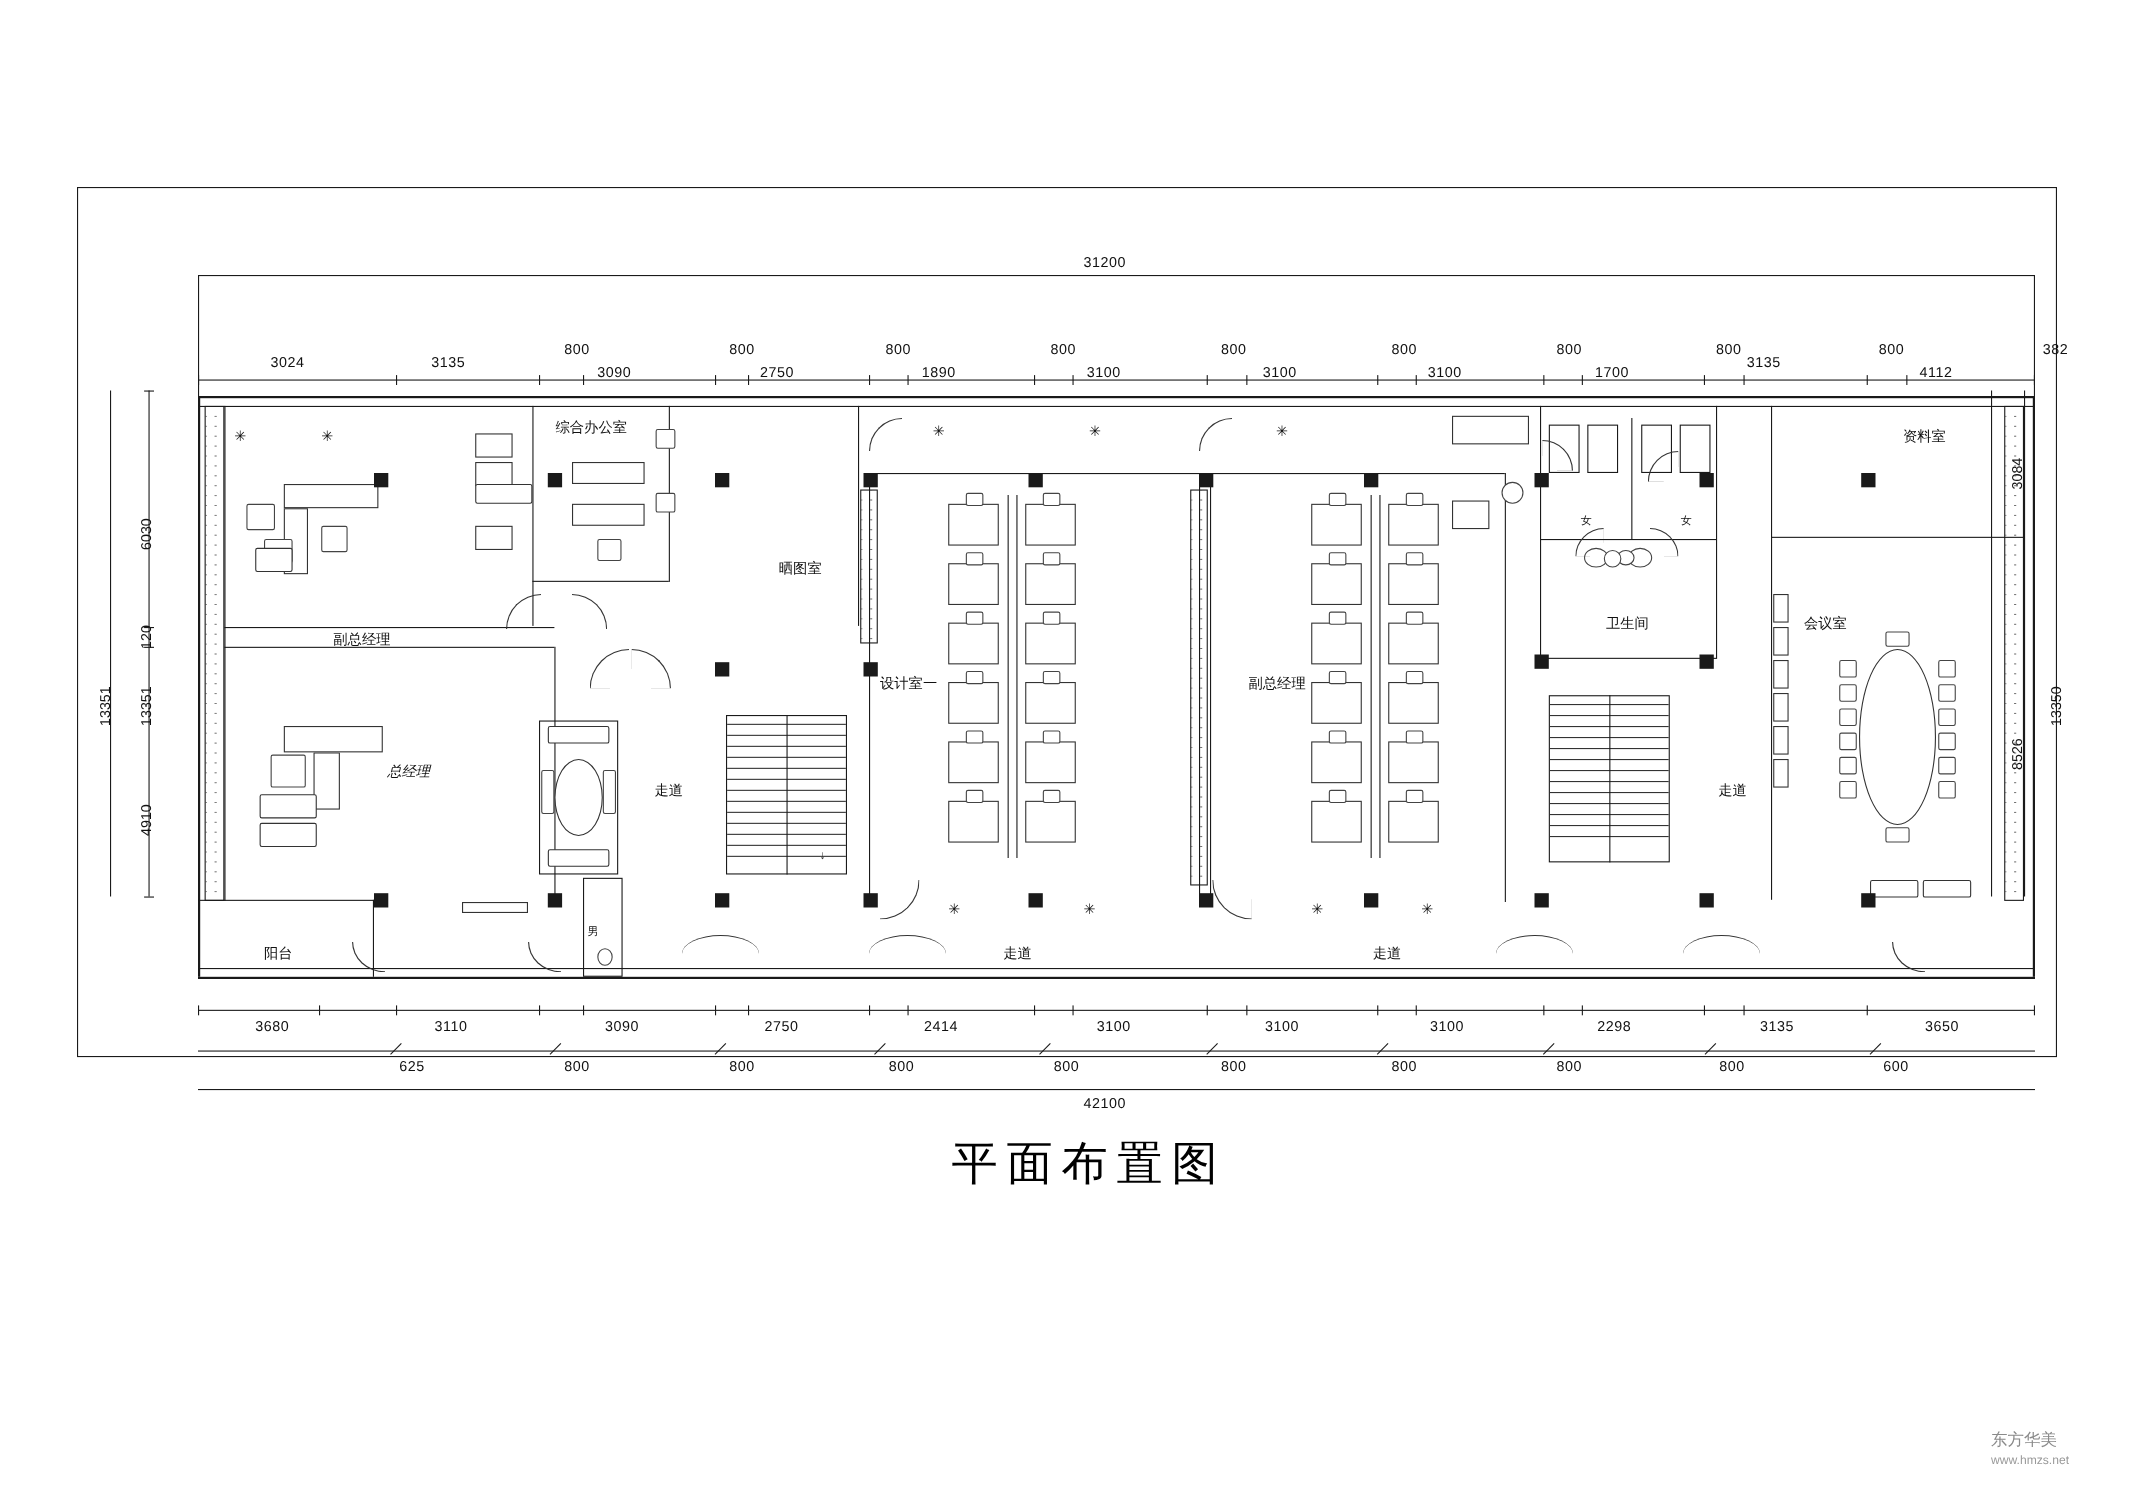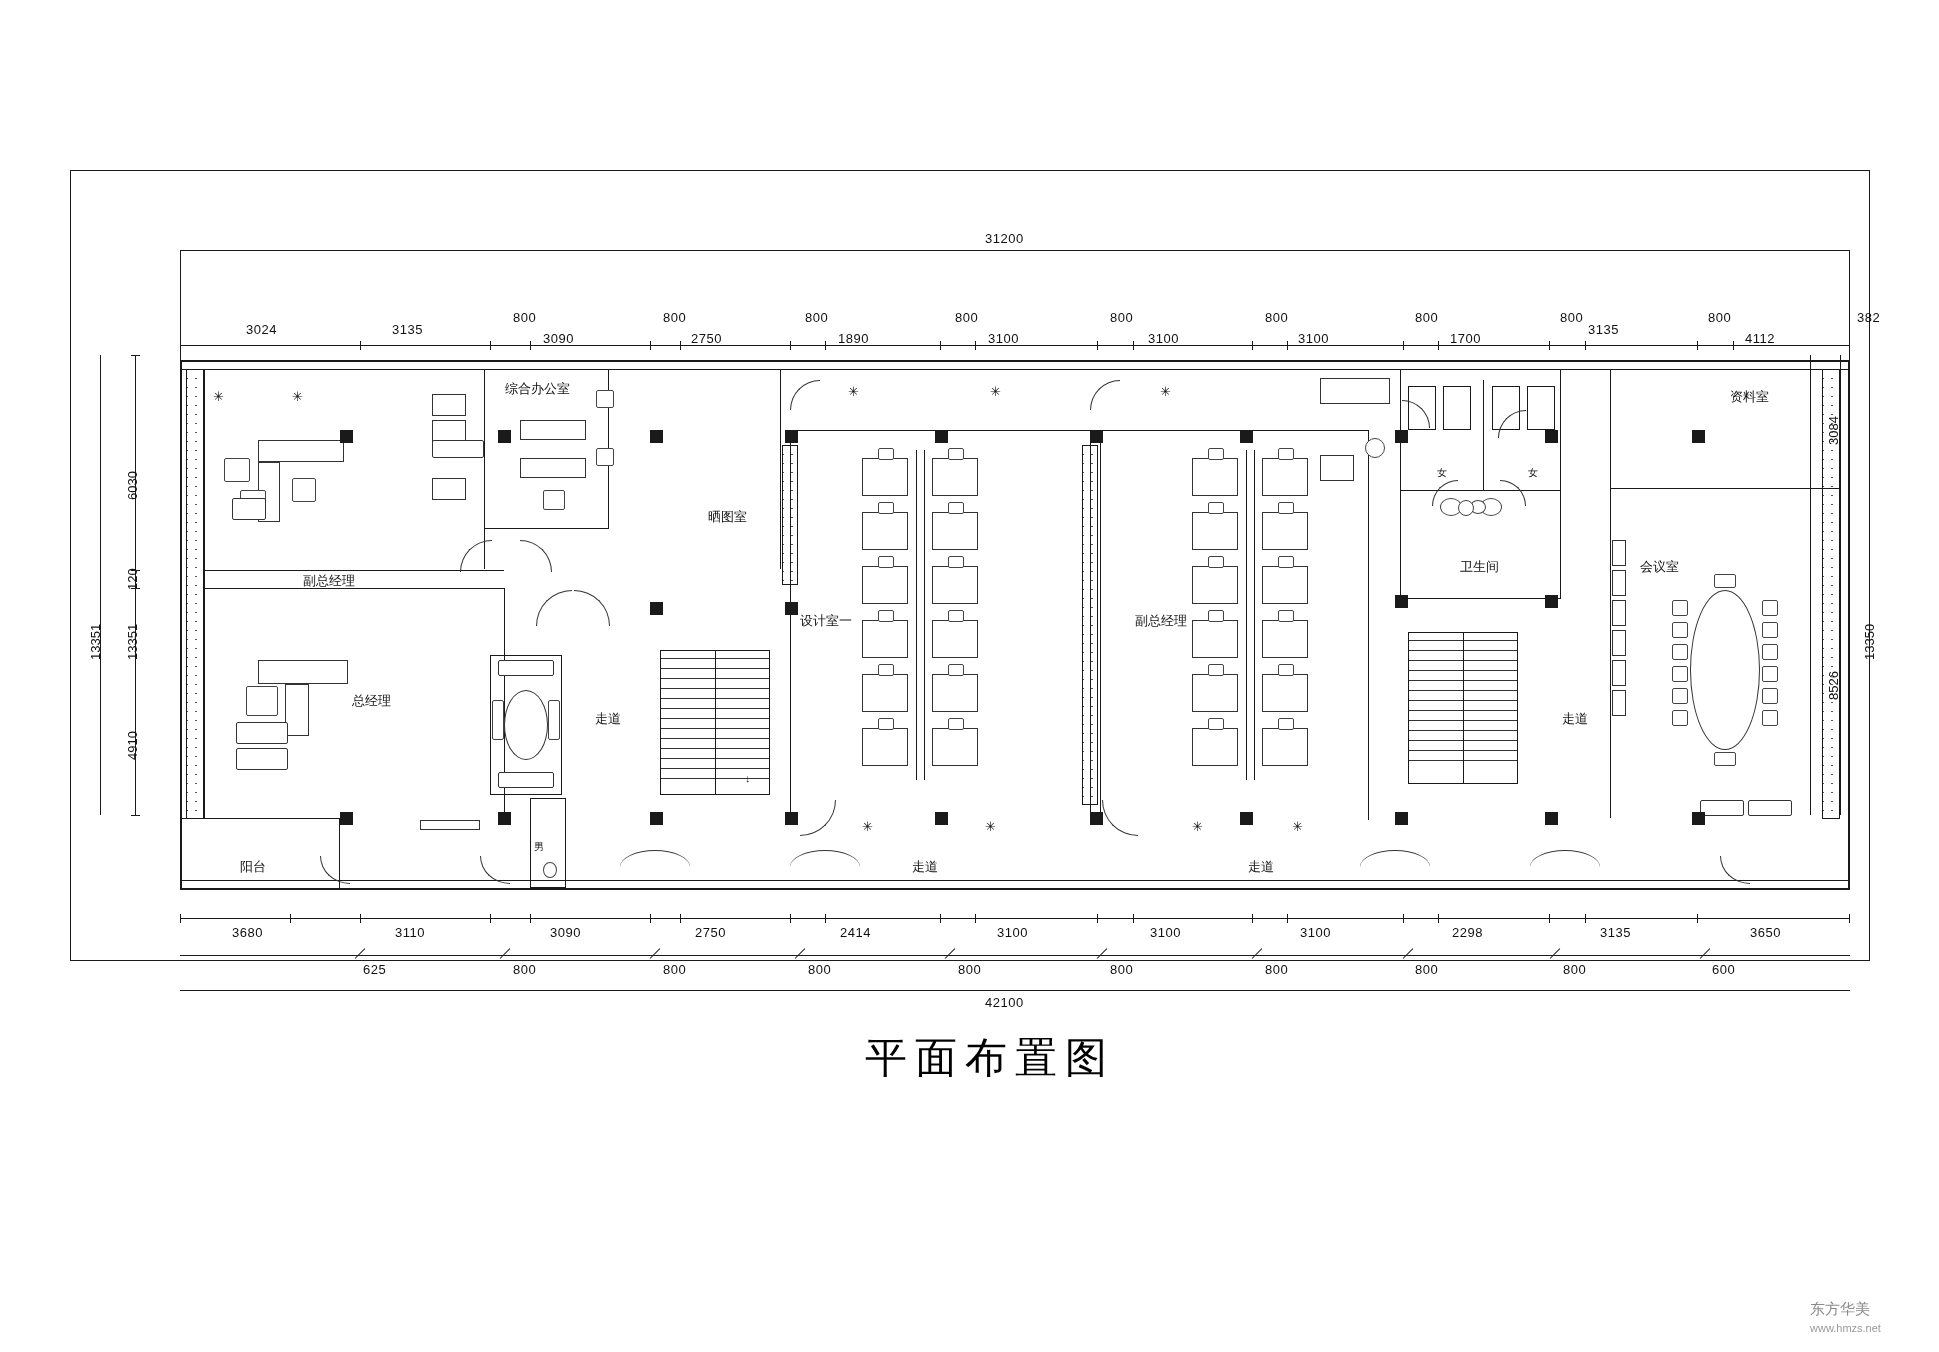--- a/index.html
+++ b/index.html
@@ -191,21 +191,21 @@
   <div class="ln v" style="left:339px;top:818px;height:70px;"></div>
   <div class="lbl" style="left:240px;top:858px;">阳台</div>
 
   <div class="ln v" style="left:204px;top:369px;height:450px;"></div>
   <div class="ln h" style="left:204px;top:570px;width:300px;"></div>
   <div class="ln h" style="left:204px;top:588px;width:300px;"></div>
   <div class="ln v" style="left:504px;top:588px;height:230px;"></div>
   <div class="ln v" style="left:484px;top:369px;height:200px;"></div>
 
   <div class="lbl" style="left:303px;top:572px;">副总经理</div>
-  <div class="lbl" style="left:352px;top:692px;">总经理</div>
+  <div class="lbl" style="left:352px;top:692px;font-style:italic;">总经理</div>
 
   <div class="desk" style="left:258px;top:440px;width:86px;height:22px;"></div>
   <div class="desk" style="left:258px;top:462px;width:22px;height:60px;"></div>
   <div class="chair" style="left:224px;top:458px;width:26px;height:24px;"></div>
   <div class="chair" style="left:292px;top:478px;width:24px;height:24px;"></div>
   <div class="chair" style="left:240px;top:490px;width:26px;height:22px;"></div>
   <div class="sofa" style="left:232px;top:498px;width:34px;height:22px;"></div>
   <div class="plant" style="left:213px;top:390px;">✳</div>
   <div class="plant" style="left:292px;top:390px;">✳</div>
 

